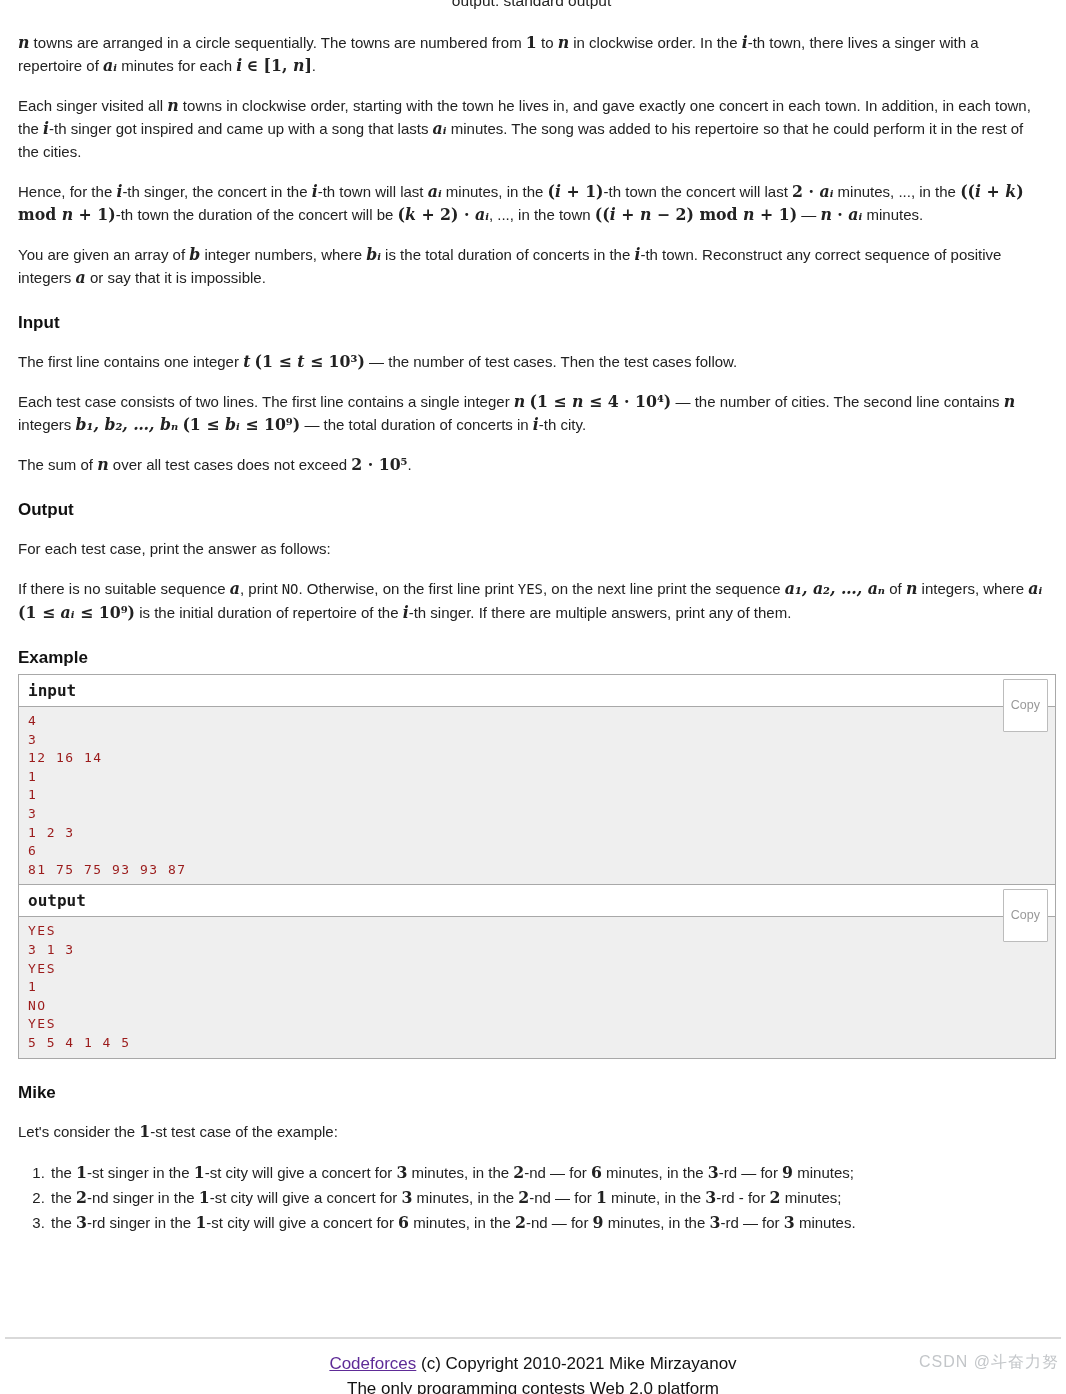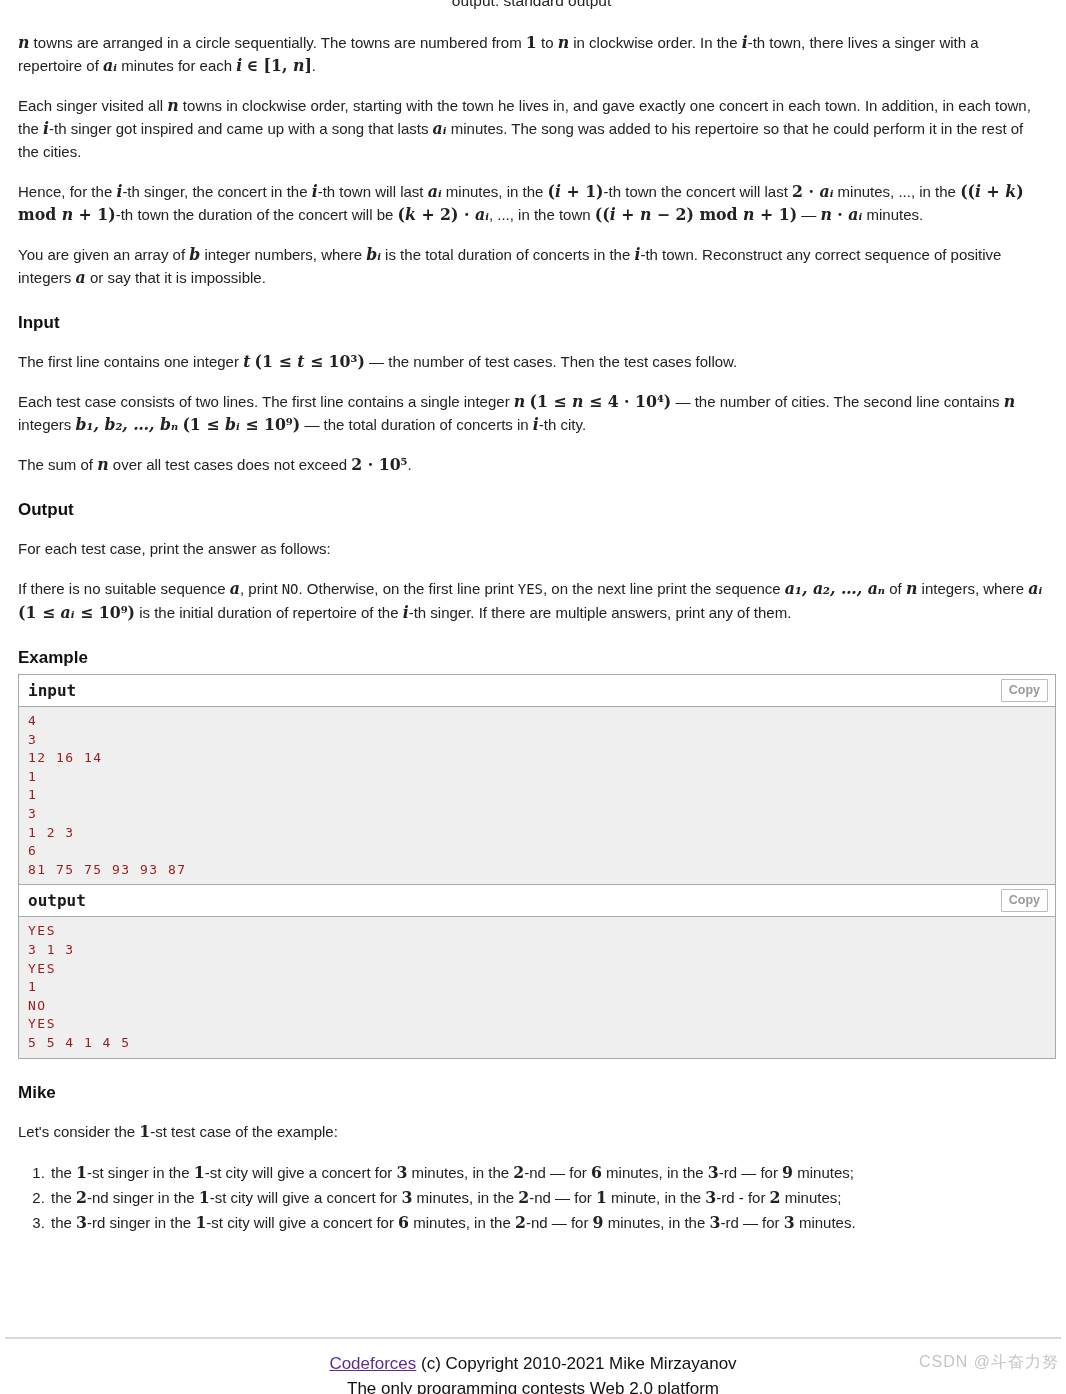--- a/index.html
+++ b/index.html
@@ -61,24 +61,23 @@
   .copy-btn {
     position: absolute;
     right: 7px;
     top: 4px;
     background: #fff;
     border: 1px solid #bcbcbc;
     color: #999;
     font-family: "Liberation Sans", sans-serif;
     font-size: 12.5px;
     line-height: 15px;
-    padding: 3px 7px;
+    padding: 18px 7px;
     border-radius: 1px;
     cursor: pointer;
-    font-weight: bold;
   }
   .sample pre {
     margin: 0;
     border-top: 1px solid var(--sample-border, #a8a8a8);
     background: var(--sample-bg, #efefef);
     color: var(--sample-text, #9b1b1b);
     font-family: "DejaVu Sans Mono", monospace;
     font-size: 13px;
     letter-spacing: 1.5px;
     line-height: 18.6px;

